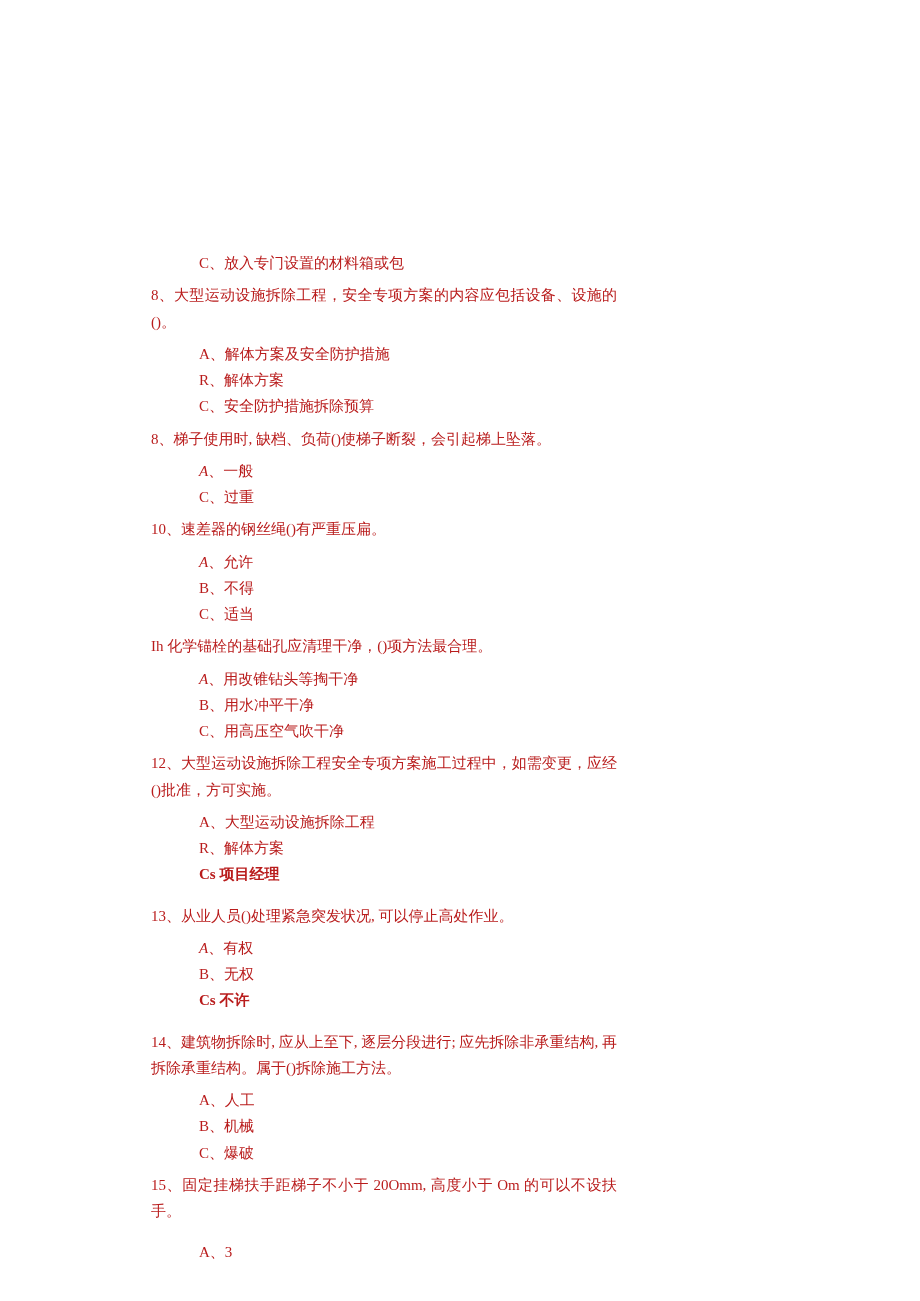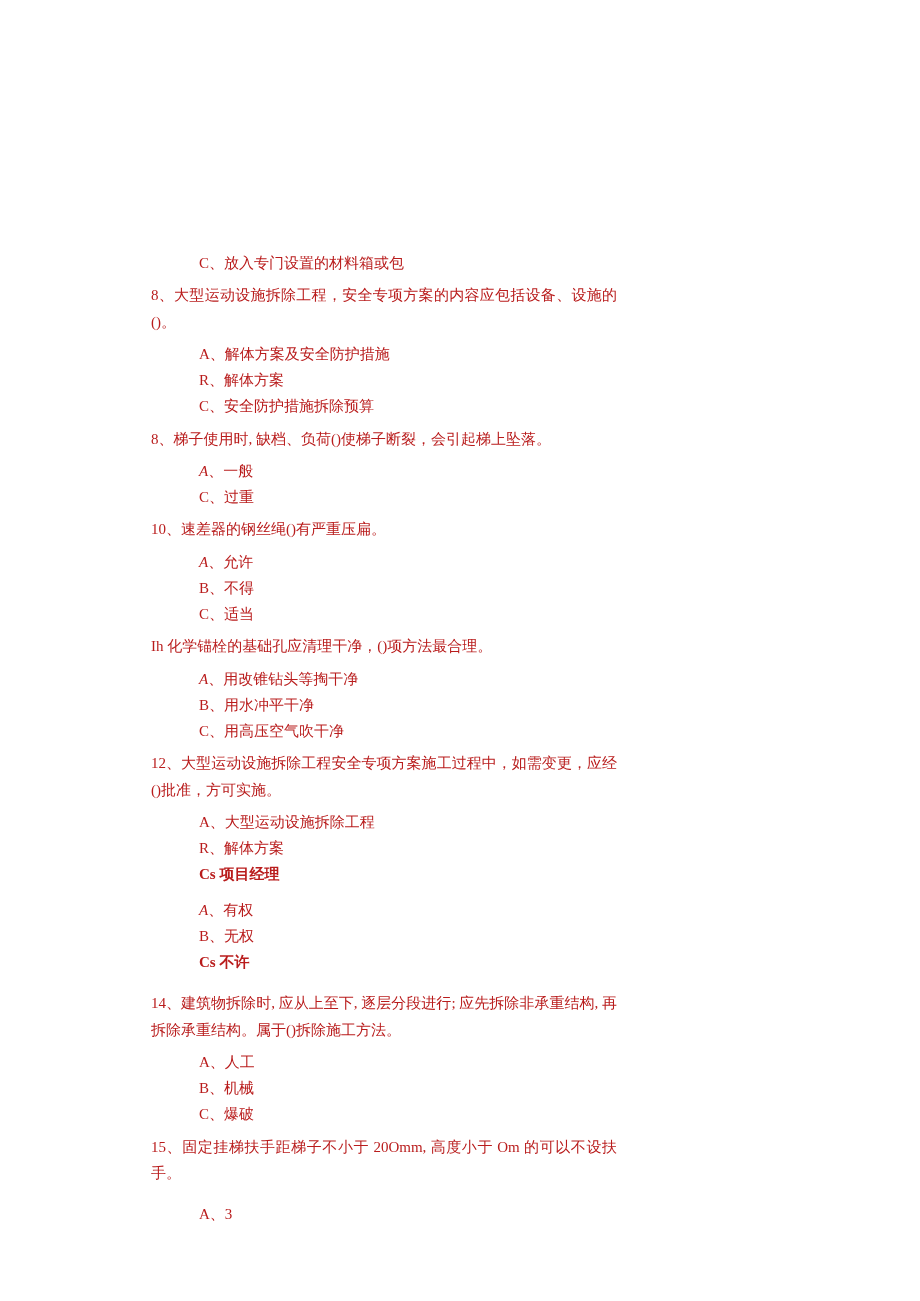--- a/index.html
+++ b/index.html
@@ -63,20 +63,21 @@
   <p class="option">B、用水冲平干净</p>
   <p class="option">C、用高压空气吹干净</p>
 
   <p class="question">12、大型运动设施拆除工程安全专项方案施工过程中，如需变更，应经()批准，方可实施。</p>
   <p class="option">A、大型运动设施拆除工程</p>
   <p class="option">R、解体方案</p>
   <p class="option latin">Cs 项目经理</p>
 
   <div class="spacer"></div>
 
+  <p class="question">13、从业人员()处理紧急突发状况, 可以停止高处作业。</p>
   <p class="option"><span class="italic">A</span><span>、有权</span></p>
   <p class="option">B、无权</p>
   <p class="option latin">Cs 不许</p>
 
   <div class="spacer"></div>
 
   <p class="question">14、建筑物拆除时, 应从上至下, 逐层分段进行; 应先拆除非承重结构, 再拆除承重结构。属于()拆除施工方法。</p>
   <p class="option">A、人工</p>
   <p class="option">B、机械</p>
   <p class="option">C、爆破</p>

